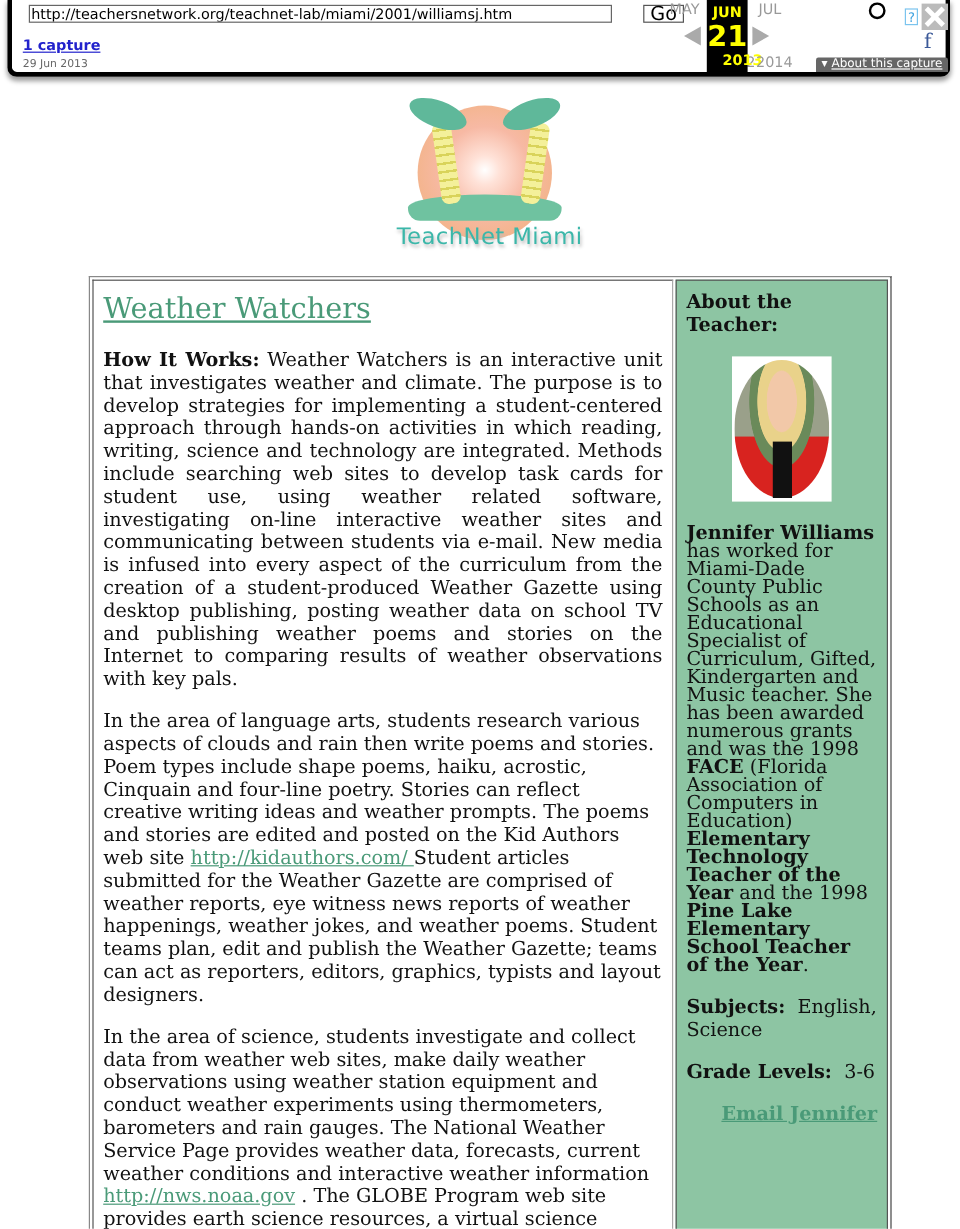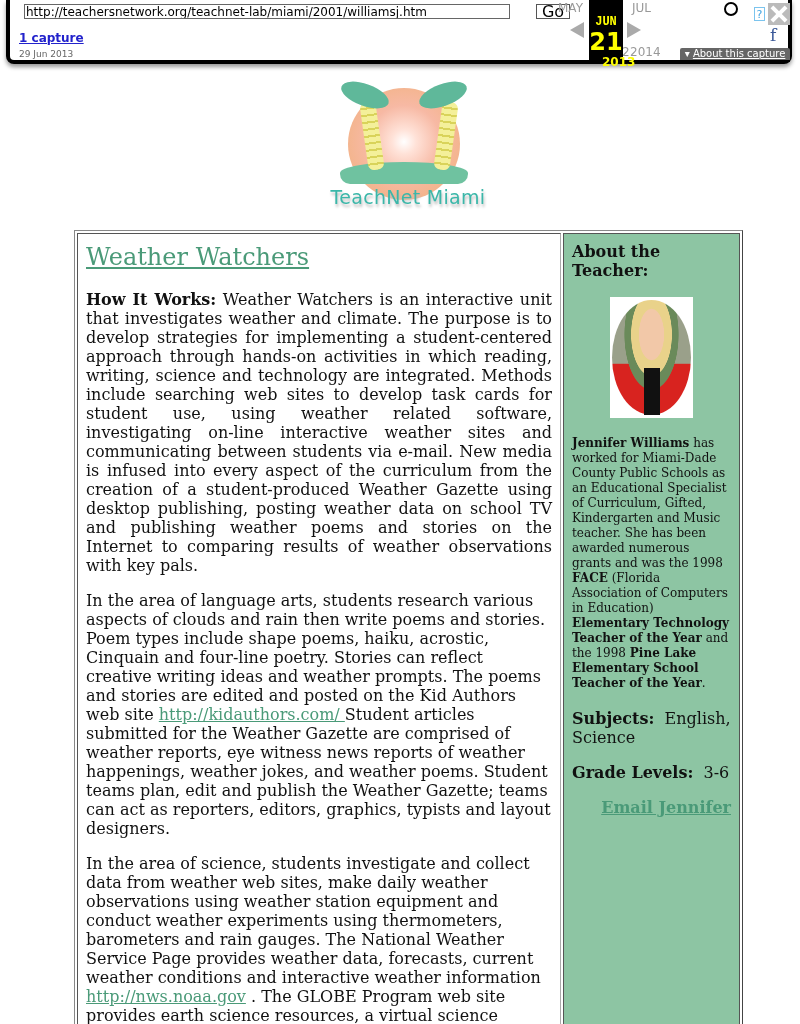--- a/index.html
+++ b/index.html
@@ -30,21 +30,21 @@
     }
     .wb-capdate { position: absolute; left: 9px; top: 49px; font-size: 9px; color: #666; }
 
     .wb-month { position: absolute; top: 1px; font-size: 12px; color: #999; }
     .wb-month.prev { left: 548px; }
     .wb-month.next { left: 622px; }
     .wb-cur {
       position: absolute; left: 579px; top: 0; width: 34px; height: 62px; background: #000;
       color: #ffff00; text-align: center; font-weight: bold;
     }
-    .wb-cur .m { font-size: 12px; display: block; margin-top: 15px; font-family: Liberation Mono, monospace; }
+    .wb-cur .m { font-size: 12px; display: block; margin-top: 3px; }
     .wb-cur .d { font-size: 24px; display: block; line-height: 26px; }
     .wb-cur .y { font-size: 12px; display: block; padding-left: 13px; }
     .wb-arrow { position: absolute; top: 22px; width: 0; height: 0; border-top: 8px solid transparent; border-bottom: 8px solid transparent; }
     .wb-arrow.left { left: 560px; border-right: 14px solid #aaa; }
     .wb-arrow.right { left: 617px; border-left: 14px solid #aaa; }
     .wb-year { position: absolute; top: 45px; font-size: 12px; color: #999; }
     .wb-year.prev { left: 543px; margin-left: 46px; }
     .wb-year.next { left: 620px; }
 
     .wb-circle { position: absolute; left: 714px; top: 2px; width: 14px; height: 14px; border: 2px solid #000; border-radius: 50%; box-sizing: border-box; }
@@ -104,21 +104,21 @@
     a.link { color: #4a9a78; text-decoration: underline; }
 
     .about-title { font-size: 16px; font-weight: bold; line-height: 19px; margin: 0 0 17px 0; }
     .photo-wrap { width: 83px; height: 121px; margin: 0 auto 18px auto; background: #fff; position: relative; overflow: hidden; }
     .photo {
       position: absolute; left: 2px; top: 3px; width: 79px; height: 115px; border-radius: 50%;
       background: radial-gradient(ellipse at 50% 30%, #f2c8a8 0 22%, #e9d28a 23% 36%, #6a8a5a 37% 48%, transparent 49%),
                   linear-gradient(180deg, #9aa08a 0 55%, #d8231f 56% 100%);
     }
     .photo::after { content:""; position:absolute; left:32px; top:68px; width:16px; height:47px; background:#111; }
-    .bio { font-size: 12px; line-height: 15px; margin: 0 0 18px 0; }
+    .bio { font-size: 16px; line-height: 15px; margin: 0 0 18px 0; }
     .meta { font-size: 16px; line-height: 19px; margin: 0 0 16px 0; }
     .email { text-align: right; font-size: 16px; font-weight: bold; }
     .email a { color: #4a9a78; text-decoration: underline; }
   </style>
 </head>
 <body>
 
 <div class="wb-toolbar">
   <input class="wb-url" type="text" value="http://teachersnetwork.org/teachnet-lab/miami/2001/williamsj.htm" style="">
   <button class="wb-go">Go</button>

